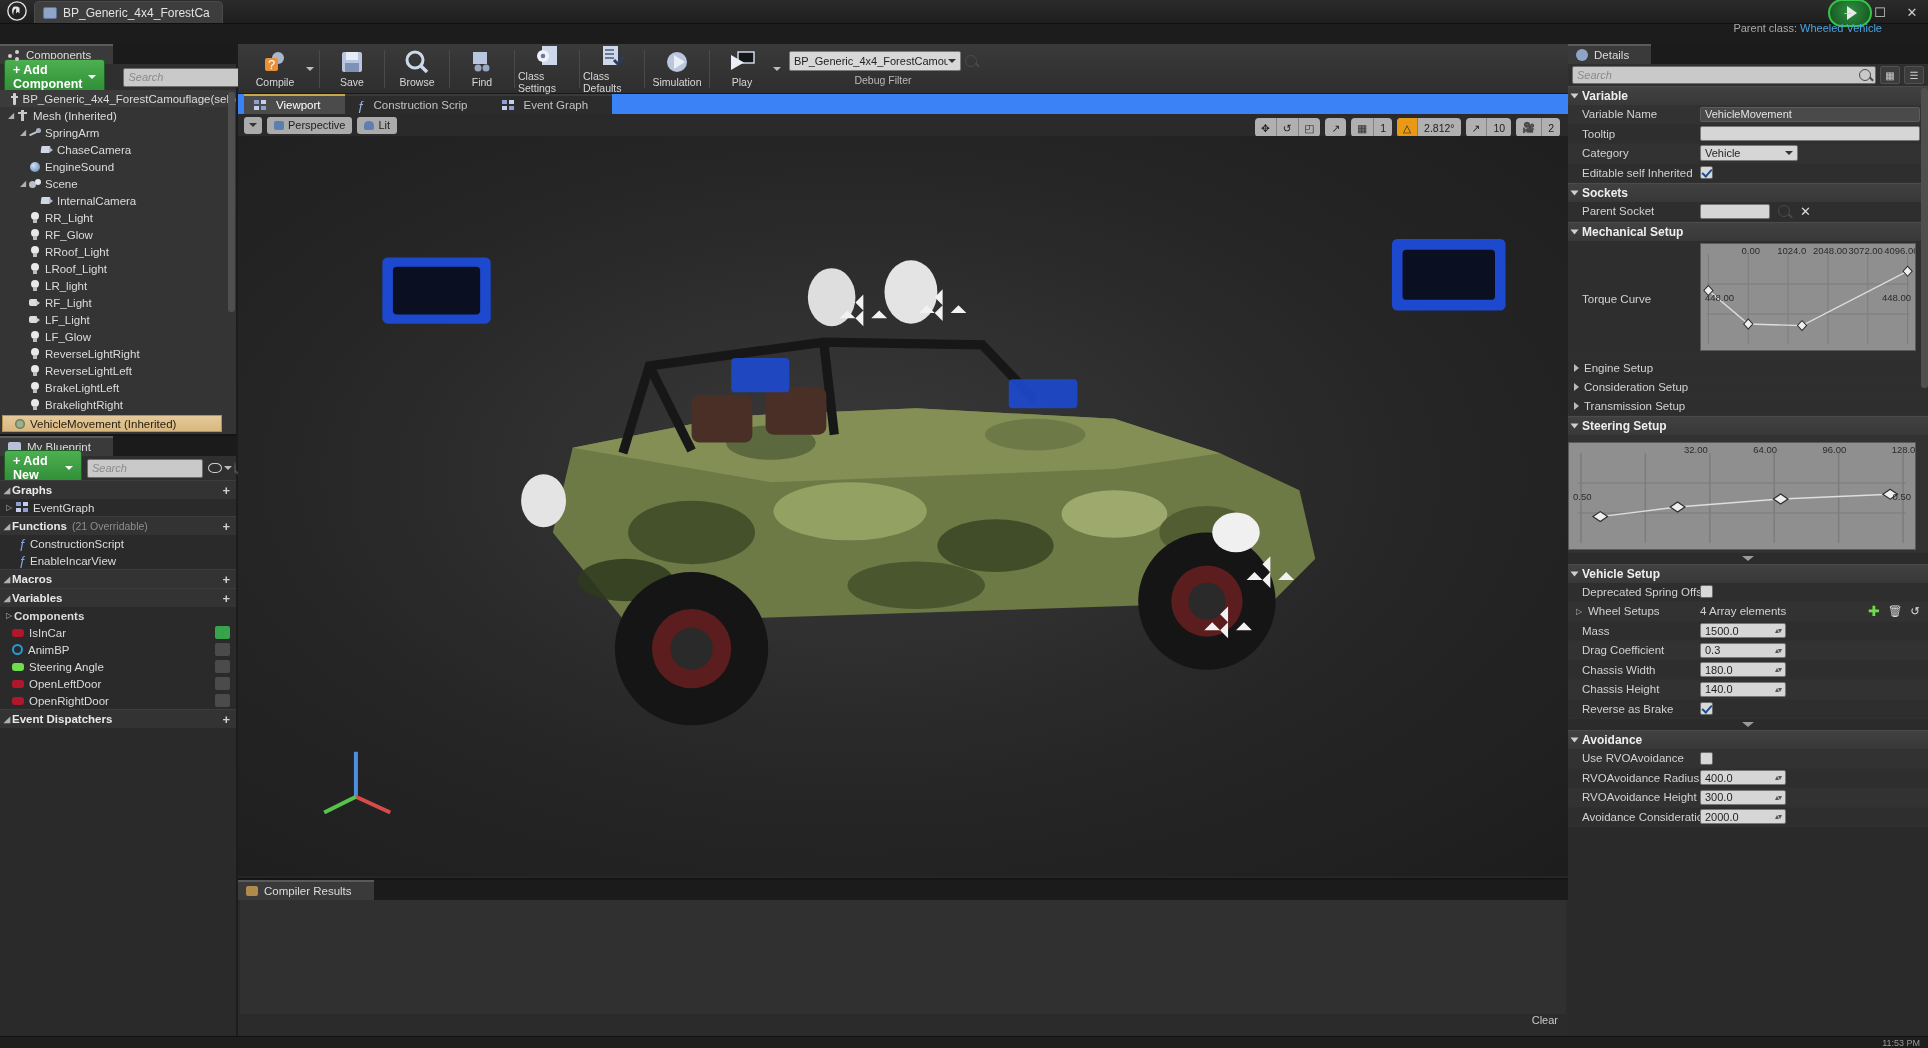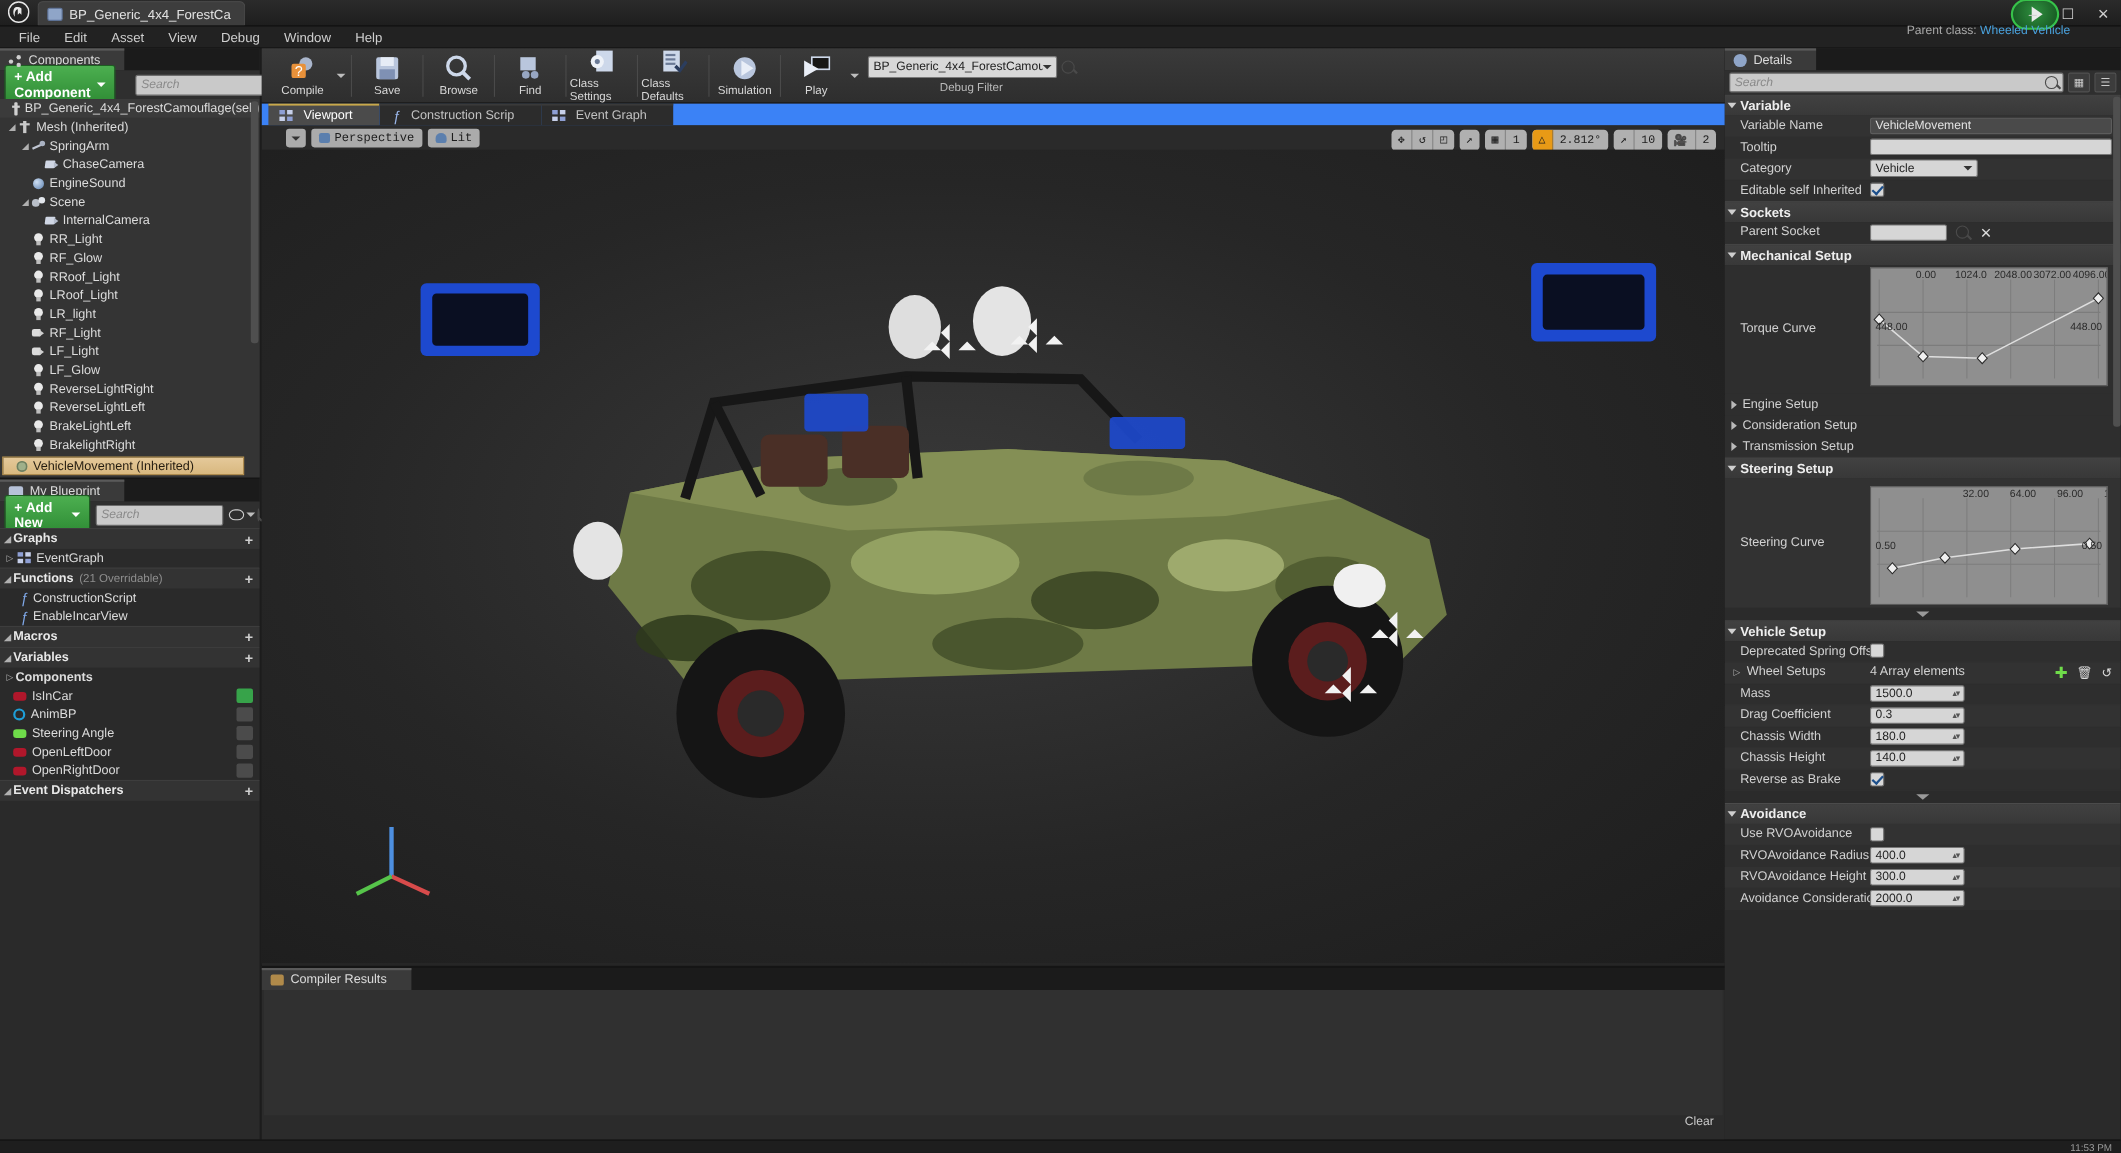--- a/index.html
+++ b/index.html
@@ -111,21 +111,21 @@
   .dbgrow { display:flex; align-items:center; gap:4px; }
   .dbglabel { font-size:10.5px; color:#b9b9b9; margin-top:3px; }
 
   .ctabbar { height:20px; background:#3b82f6; display:flex; padding-left:6px; }
   .ctab { height:20px; display:flex; align-items:center; gap:5px; padding:0 24px 0 8px; font-size:11.5px;
      color:#c2c2c2; background:#2c2c2c; border-top:2px solid #3a3a3a;}
   .ctab.active { background:#4b4b4b; color:#fff; border-top:2px solid #c8a84b; }
 
   #viewport { position:absolute; left:0; top:70px; right:0; bottom:160px; background:#2a2a2a;
      overflow:hidden; }
-  .vptoolbar { height:22px; display:flex; gap:5px; padding:3px 22px;font-family:Liberation Mono, monospace; }
+  .vptoolbar { height:22px; display:flex; align-items:center; gap:5px; padding:3px 6px; }
   .vpbtn { height:17px; background:rgba(200,200,200,.82); border-radius:3px; display:flex; align-items:center;
      gap:4px; padding:0 7px; font-size:11px; color:#1d1d1d; }
   .vpright { position:absolute; right:8px; top:4px; display:flex; align-items:center; gap:5px; }
   .vpgrp { display:flex; height:19px; background:rgba(200,200,200,.85); border-radius:4px; overflow:hidden;}
   .vpgrp > div { padding:0 6px; display:flex; align-items:center; font-size:10.5px; color:#1d1d1d;
      border-right:1px solid rgba(90,90,90,.5);}
   .vpgrp > div:last-child{border-right:none;}
   .vpgrp .warn { background:#e89a16; }
   .scene3d { position:absolute; inset:22px 0 0 0; background:
      radial-gradient(ellipse at 46% 46%, #3a3a3a 0%, #262626 55%, #1d1d1d 100%); }
@@ -211,29 +211,20 @@
       <div>–</div>
       <div>☐</div>
       <div class="close">✕</div>
     </div>
     <div class="parentclass">
       <span>Parent class:</span>
       <b>Wheeled Vehicle</b>
     </div>
   </div>
 
-  <div class="menubar">
-    <span>File</span>
-    <span>Edit</span>
-    <span>Asset</span>
-    <span>View</span>
-    <span>Debug</span>
-    <span>Window</span>
-    <span>Help</span>
-  </div>
 
   <div id="leftcol">
 
     <div id="components">
       <div class="panel-tabbar">
         <div class="panel-tab">
           <span style="width:12px;height:11px;display:inline-block;position:relative">
             <span style="position:absolute;left:0;top:4px;width:4px;height:4px;border-radius:50%;background:#cfcfcf"></span>
             <span style="position:absolute;left:7px;top:0;width:4px;height:4px;border-radius:50%;background:#cfcfcf"></span>
             <span style="position:absolute;left:7px;top:7px;width:4px;height:4px;border-radius:50%;background:#cfcfcf"></span>
@@ -811,21 +802,20 @@
           </div>
           <div class="subcat">
             <i class="tri"></i>
             <span>Transmission Setup</span>
           </div>
           <div class="cat">
             <i class="tri"></i>
             <span>Steering Setup</span>
           </div>
           <div class="prow" style="height: 118px; align-items: stretch;">
-            <div class="plabel" style="display:flex;align-items:center">Steering Curve</div>
             <div class="pval" style="align-items:flex-end">
               <div class="curvebox" style="flex:1"><svg viewBox="0 0 232 106" width="100%" height="100%" preserveAspectRatio="none">
                   <line x1="8" y1="10" x2="8" y2="100" stroke="#7c7c7c" stroke-width="1"></line>
                   <line x1="51.2" y1="10" x2="51.2" y2="100" stroke="#7c7c7c" stroke-width="1"></line>
                   <line x1="94.4" y1="10" x2="94.4" y2="100" stroke="#7c7c7c" stroke-width="1"></line>
                   <line x1="137.6" y1="10" x2="137.6" y2="100" stroke="#7c7c7c" stroke-width="1"></line>
                   <line x1="180.8" y1="10" x2="180.8" y2="100" stroke="#7c7c7c" stroke-width="1"></line>
                   <line x1="224" y1="10" x2="224" y2="100" stroke="#7c7c7c" stroke-width="1"></line>
                   <line x1="6" y1="40" x2="226" y2="40" stroke="#7c7c7c" stroke-width="1"></line>
                   <line x1="6" y1="70" x2="226" y2="70" stroke="#7c7c7c" stroke-width="1"></line>

